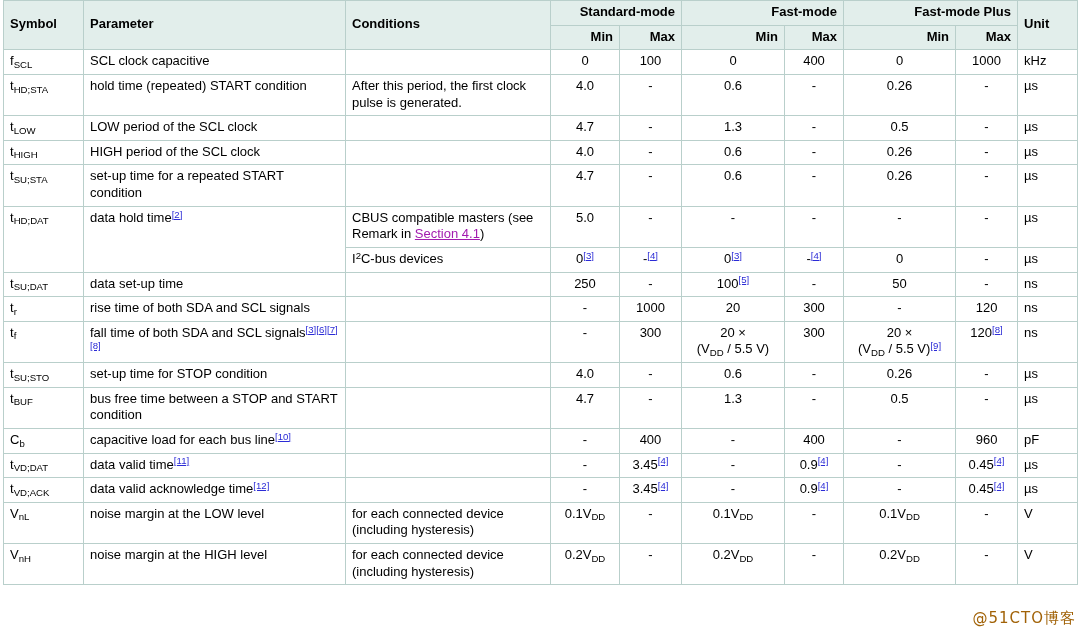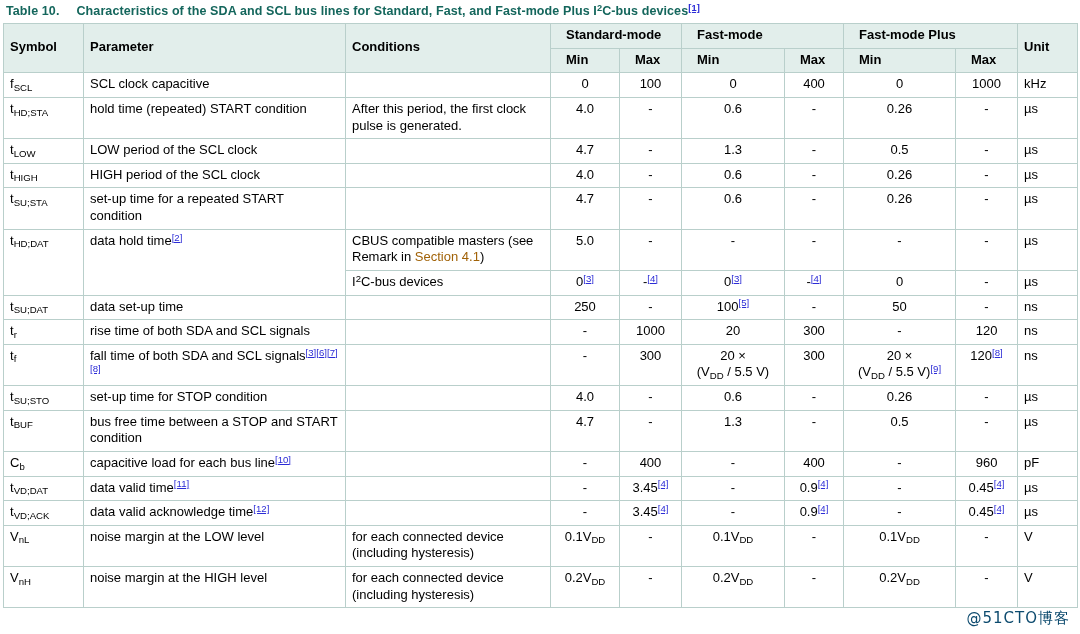--- a/index.html
+++ b/index.html
@@ -39,58 +39,55 @@
     vertical-align: top;
     line-height: 1.28;
     background: #ffffff;
   }
   table.spec thead th {
     background: #e2eeeb;
     font-weight: bold;
     vertical-align: middle;
     text-align: left;
   }
-  table.spec thead th.ctr { text-align: left; padding-left: 15px; }
+  table.spec thead th.ctr { text-align: right; padding-left: 15px; }
   td.num, th.num { text-align: center; }
   td.unit { text-align: left; margin-left: 13px; }
   td.sym { white-space: nowrap; }
   sub { font-size: 0.74em; vertical-align: baseline; position: relative; top: 0.28em; }
   sup { font-size: 0.74em; vertical-align: baseline; position: relative; top: -0.42em; }
   .fn {
     color: #2b2bd6;
     text-decoration: underline;
     font-size: 0.74em;
     vertical-align: baseline;
     position: relative;
     top: -0.42em;
     cursor: pointer;
   }
-  .lnk { color: #a16207; cursor: pointer; margin-top: 15px; }
+  .lnk { color: #a21caf; text-decoration: underline; cursor: pointer; margin-top: 15px; }
   .sup2 { font-size: 0.74em; vertical-align: baseline; position: relative; top: -0.40em; }
   #watermark {
     position: absolute;
-    right: 10px;
+    right: 4px;
     bottom: 6px;
     font-size: 15px;
-    color: #0c4a6e;
+    color: #a16207;
     letter-spacing: 1px;
     pointer-events: none;
     font-family: "DejaVu Sans", sans-serif;
     text-align: right;
   }
   .nw { white-space: nowrap; }
 </style>
 </head>
 <body>
 
 <div id="page">
 
-  <div id="caption">
-    <span class="cap-num">Table 10.</span><span class="cap-text"><span>Characteristics of the SDA and SCL bus lines for Standard, Fast, and Fast-mode Plus I</span><sup>2</sup><span>C-bus devices</span><span class="fn">[1]</span></span>
-  </div>
 
   <table class="spec">
     <colgroup>
       <col style="width:80px">
       <col style="width:262px">
       <col style="width:205px">
       <col style="width:69px">
       <col style="width:62px">
       <col style="width:103px">
       <col style="width:59px">

